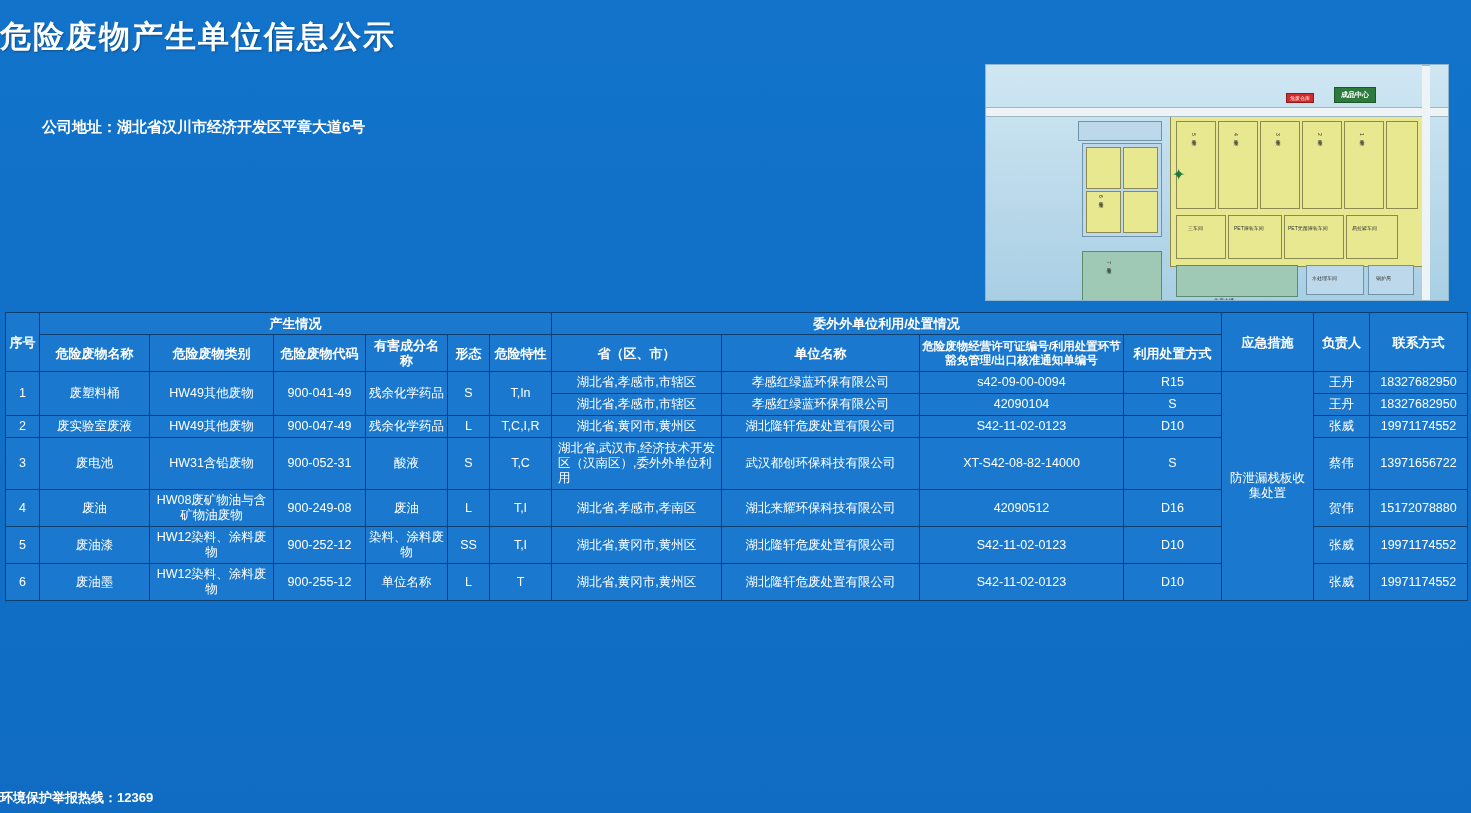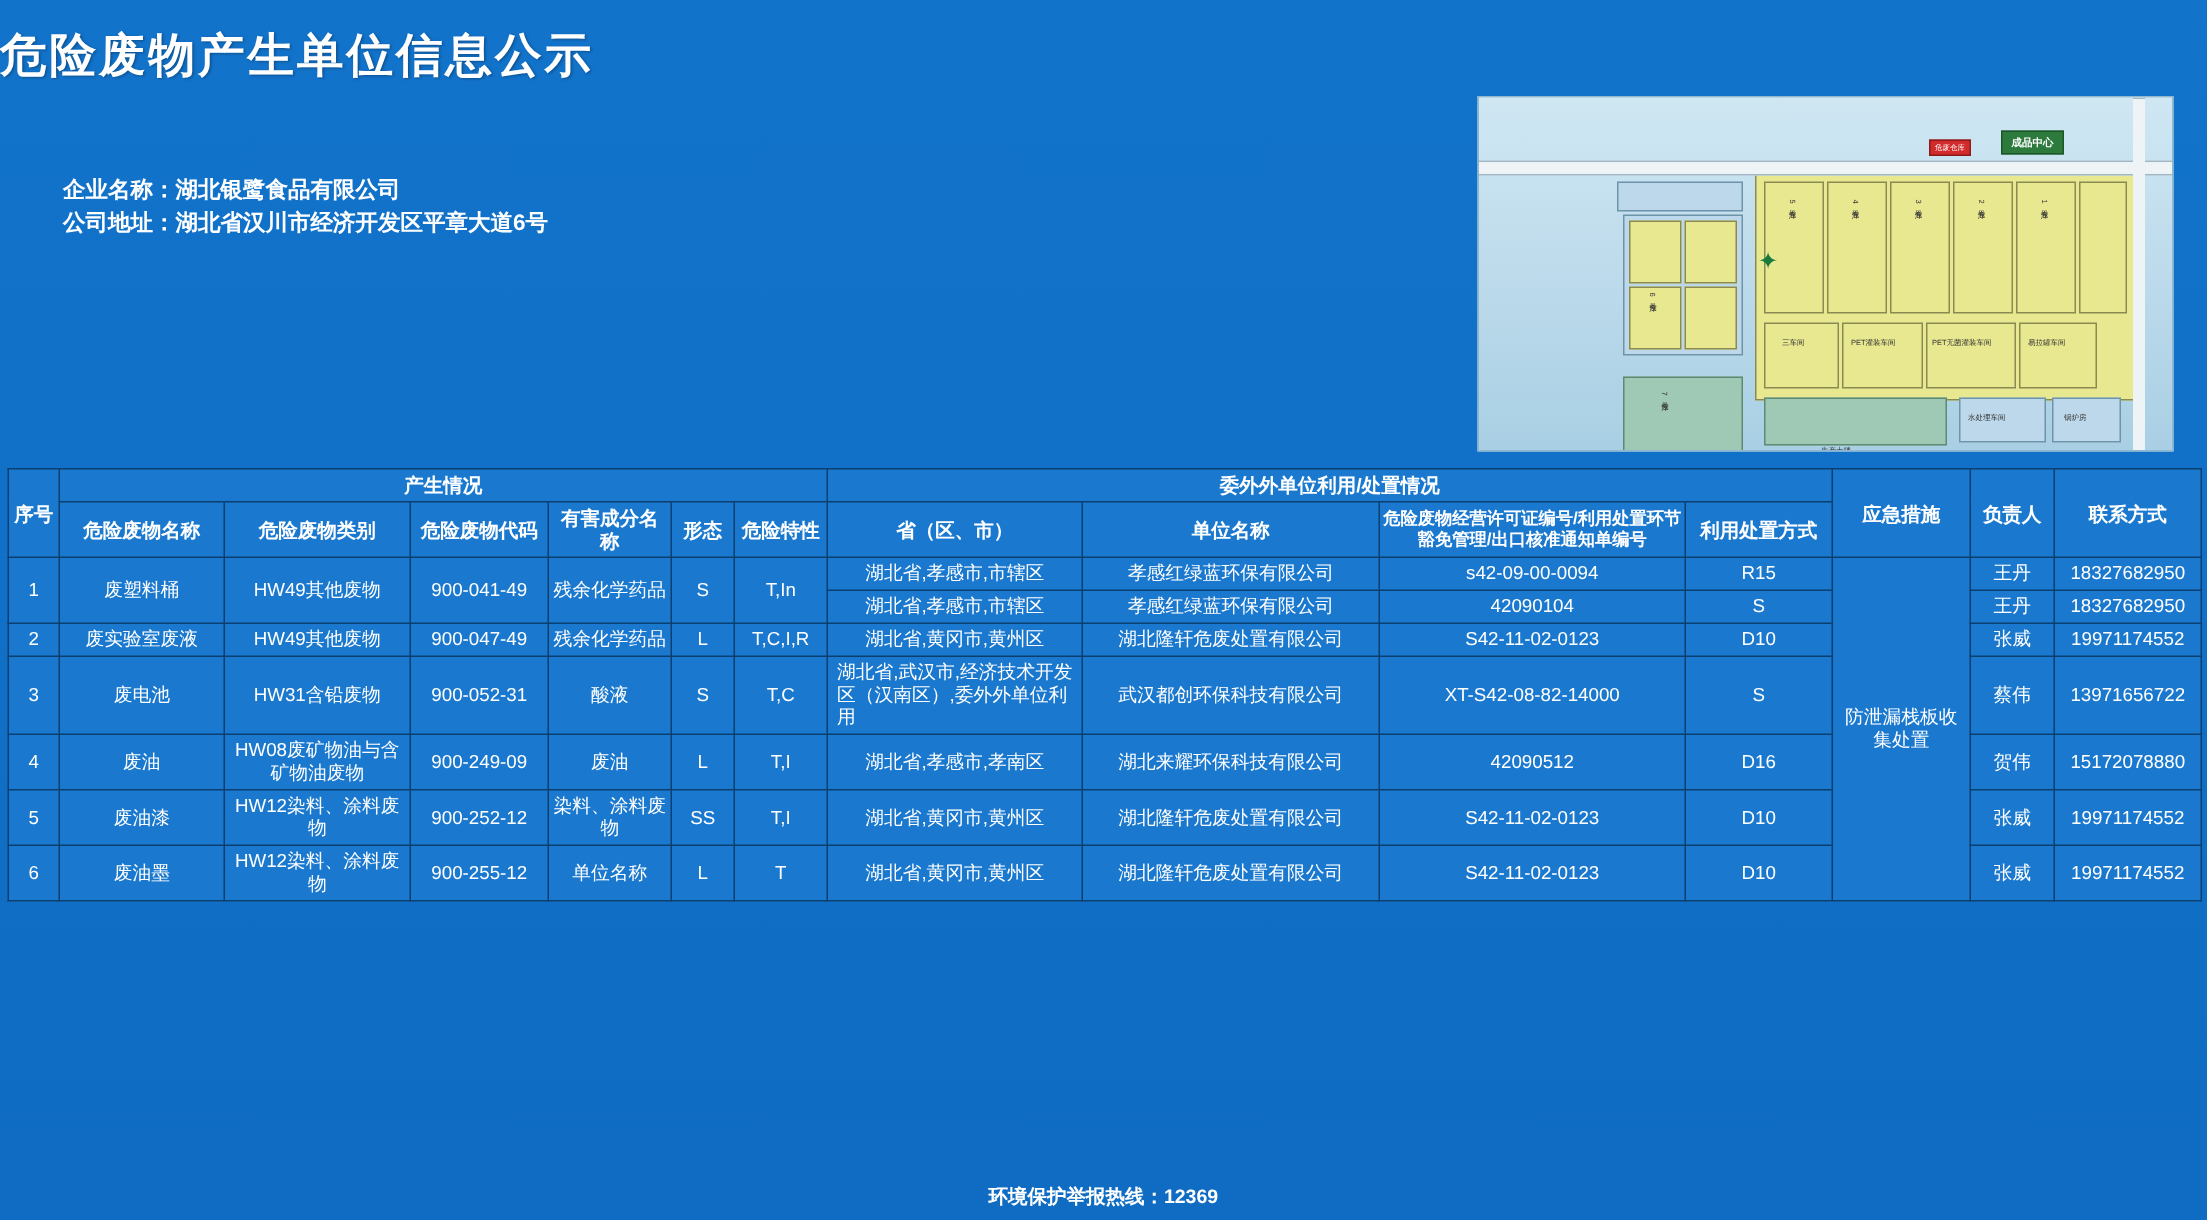--- a/index.html
+++ b/index.html
@@ -140,37 +140,36 @@
   table.main td {
     background: #1a79cf;
   }
   tr.rowA td { background: #1a79cf; }
   tr.rowB td { background: #1a79cf; }
   .footer {
     position: absolute;
     left: 0;
     bottom: 6px;
     width: 100%;
-    text-align: center;
+    text-align: left;
     font-size: 13px;
     font-weight: bold;
     color: #ffffff;
   }
 </style>
 </head>
 <body>
 
 <div class="page">
 
   <div class="title">危险废物产生单位信息公示</div>
 
   <div class="header-area">
 
     <div class="company-info">
-      <div>企业名称：湖北银鹭食品有限公司</div>
       <div>公司地址：湖北省汉川市经济开发区平章大道6号</div>
     </div>
 
     <div class="map-box">
       <div class="map-sky"></div>
 
       <div class="map-plot blue" style="left:96px; top:78px; width:78px; height:92px;"></div>
       <div class="map-plot" style="left:100px; top:82px; width:33px; height:40px;"></div>
       <div class="map-plot" style="left:137px; top:82px; width:33px; height:40px;"></div>
       <div class="map-plot" style="left:100px; top:126px; width:33px; height:40px;"></div>
@@ -319,21 +318,21 @@
           <td>XT-S42-08-82-14000</td>
           <td>S</td>
           <td>蔡伟</td>
           <td>13971656722</td>
         </tr>
 
         <tr class="rowA">
           <td>4</td>
           <td>废油</td>
           <td>HW08废矿物油与含矿物油废物</td>
-          <td>900-249-09</td>
+          <td>900-249-08</td>
           <td>废油</td>
           <td>L</td>
           <td>T,I</td>
           <td>湖北省,孝感市,孝南区</td>
           <td>湖北来耀环保科技有限公司</td>
           <td>42090512</td>
           <td>D16</td>
           <td>贺伟</td>
           <td>15172078880</td>
         </tr>

